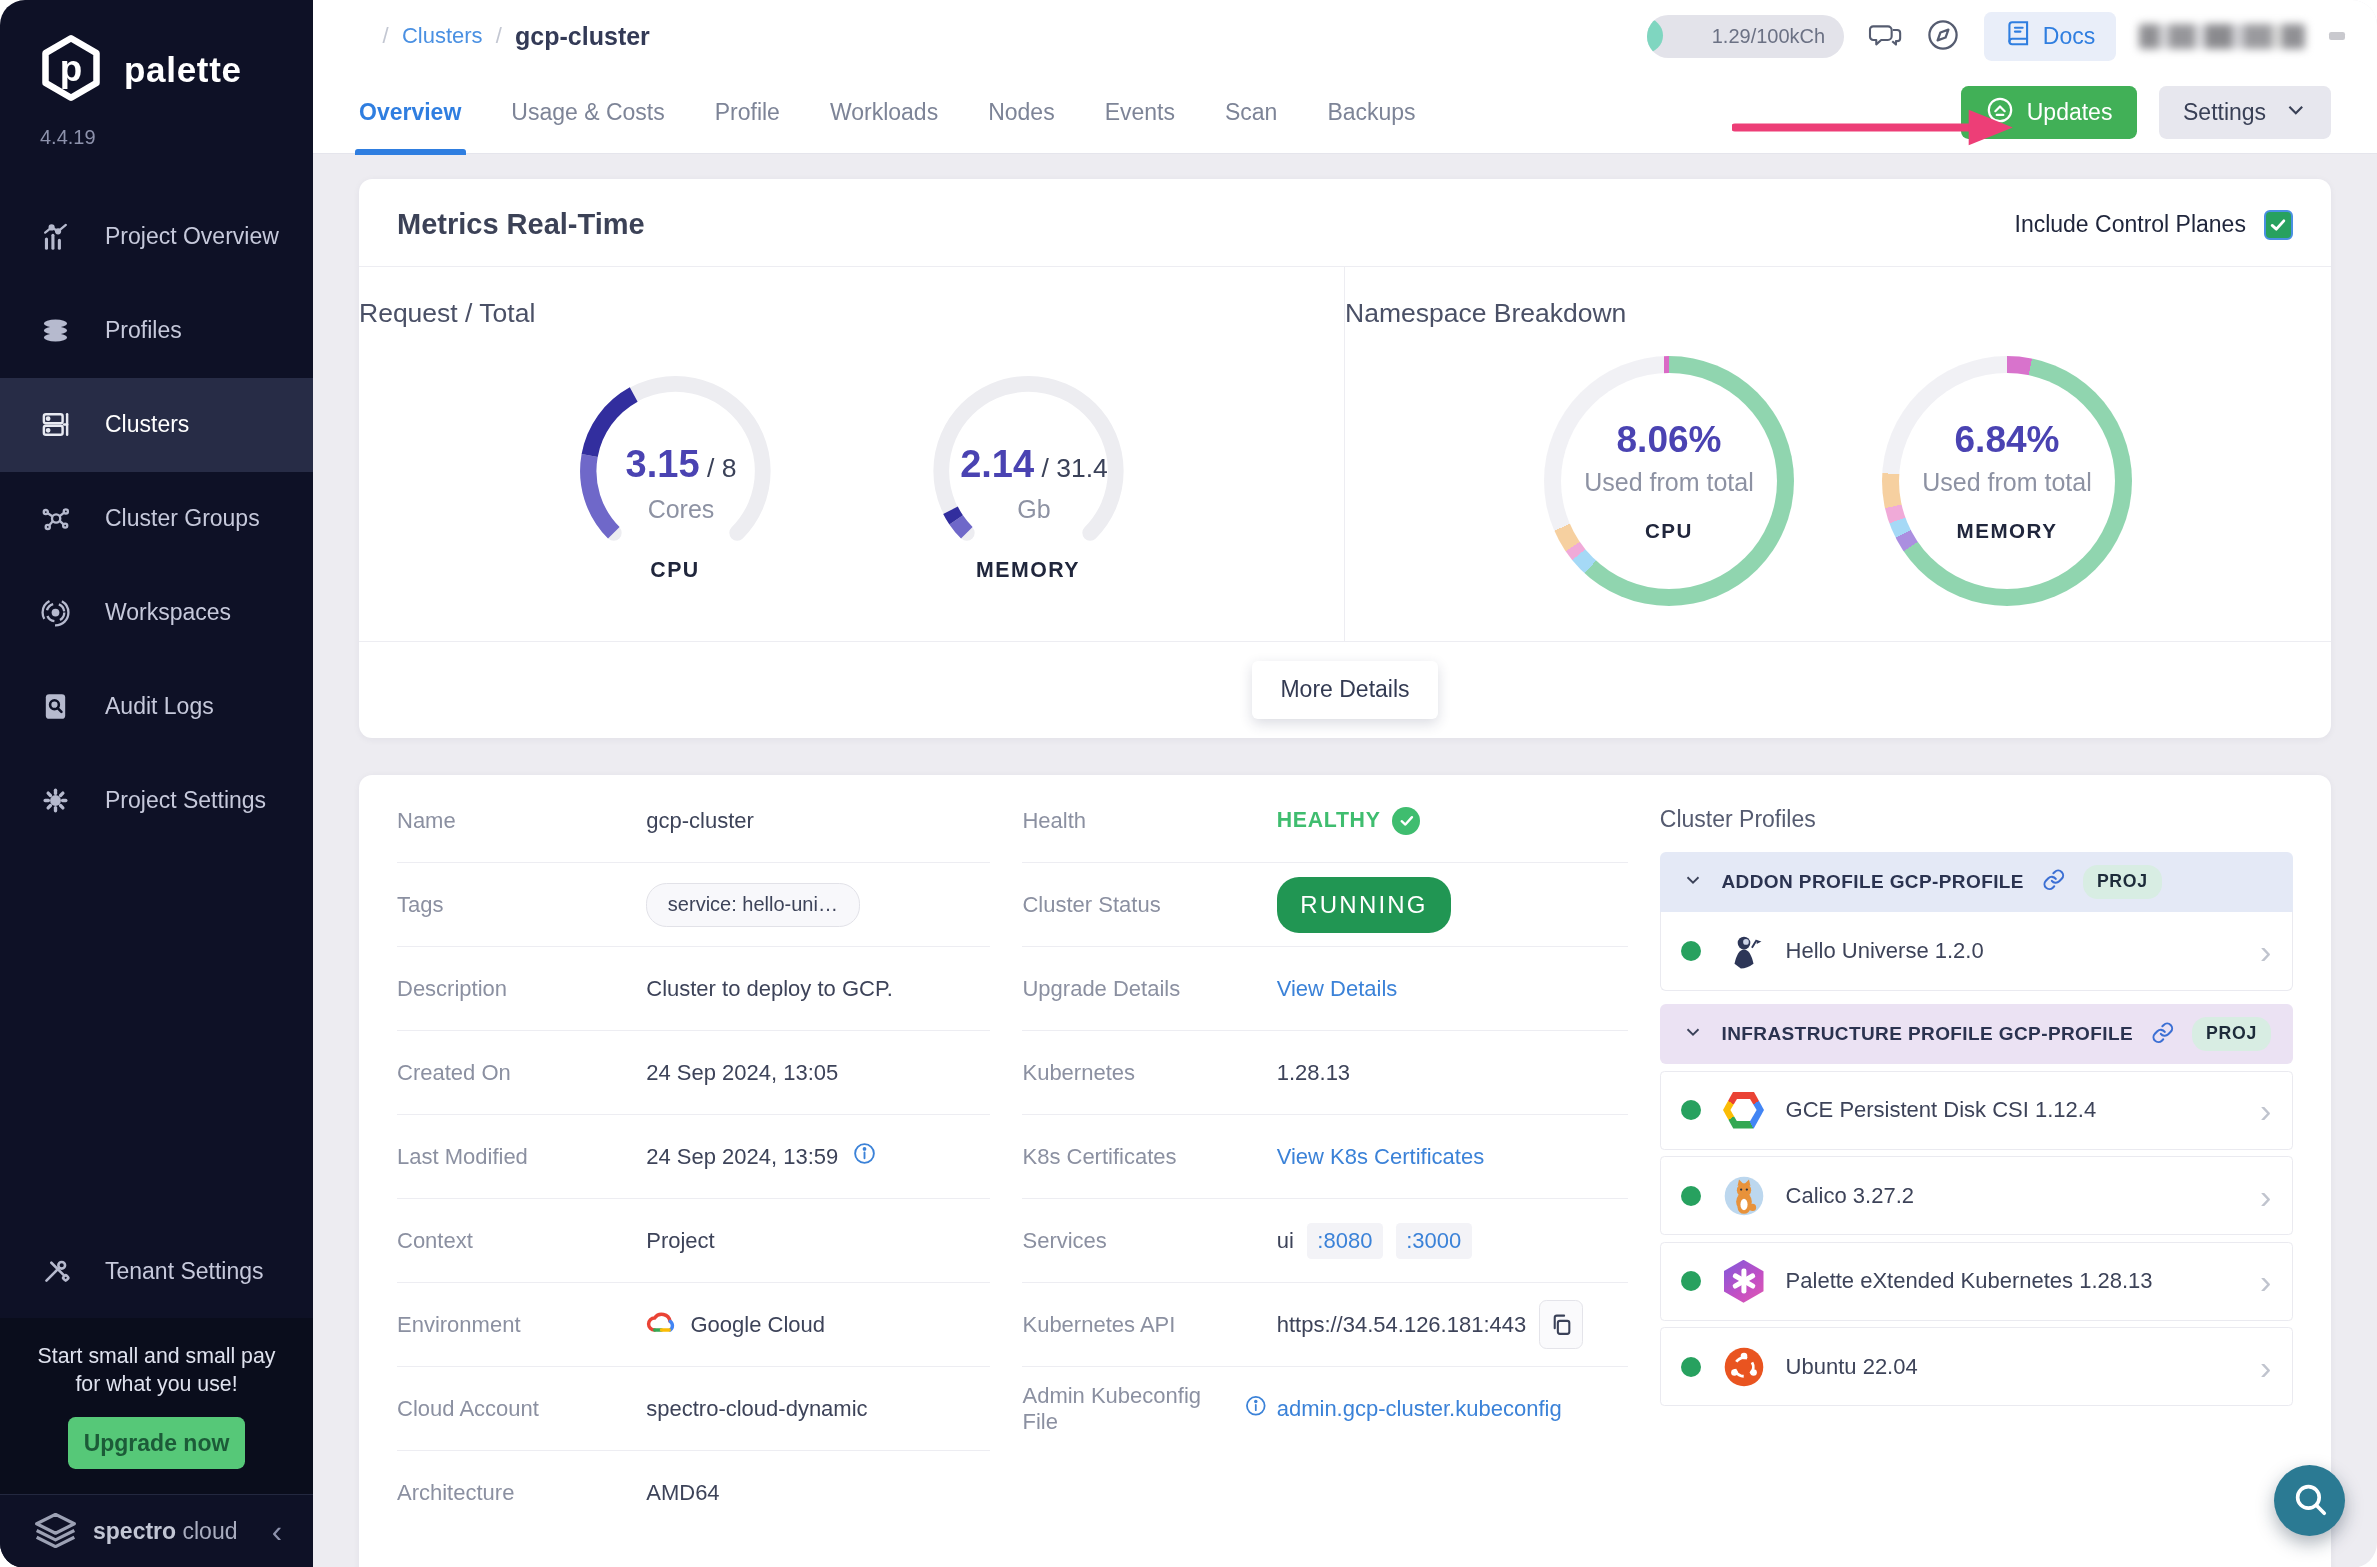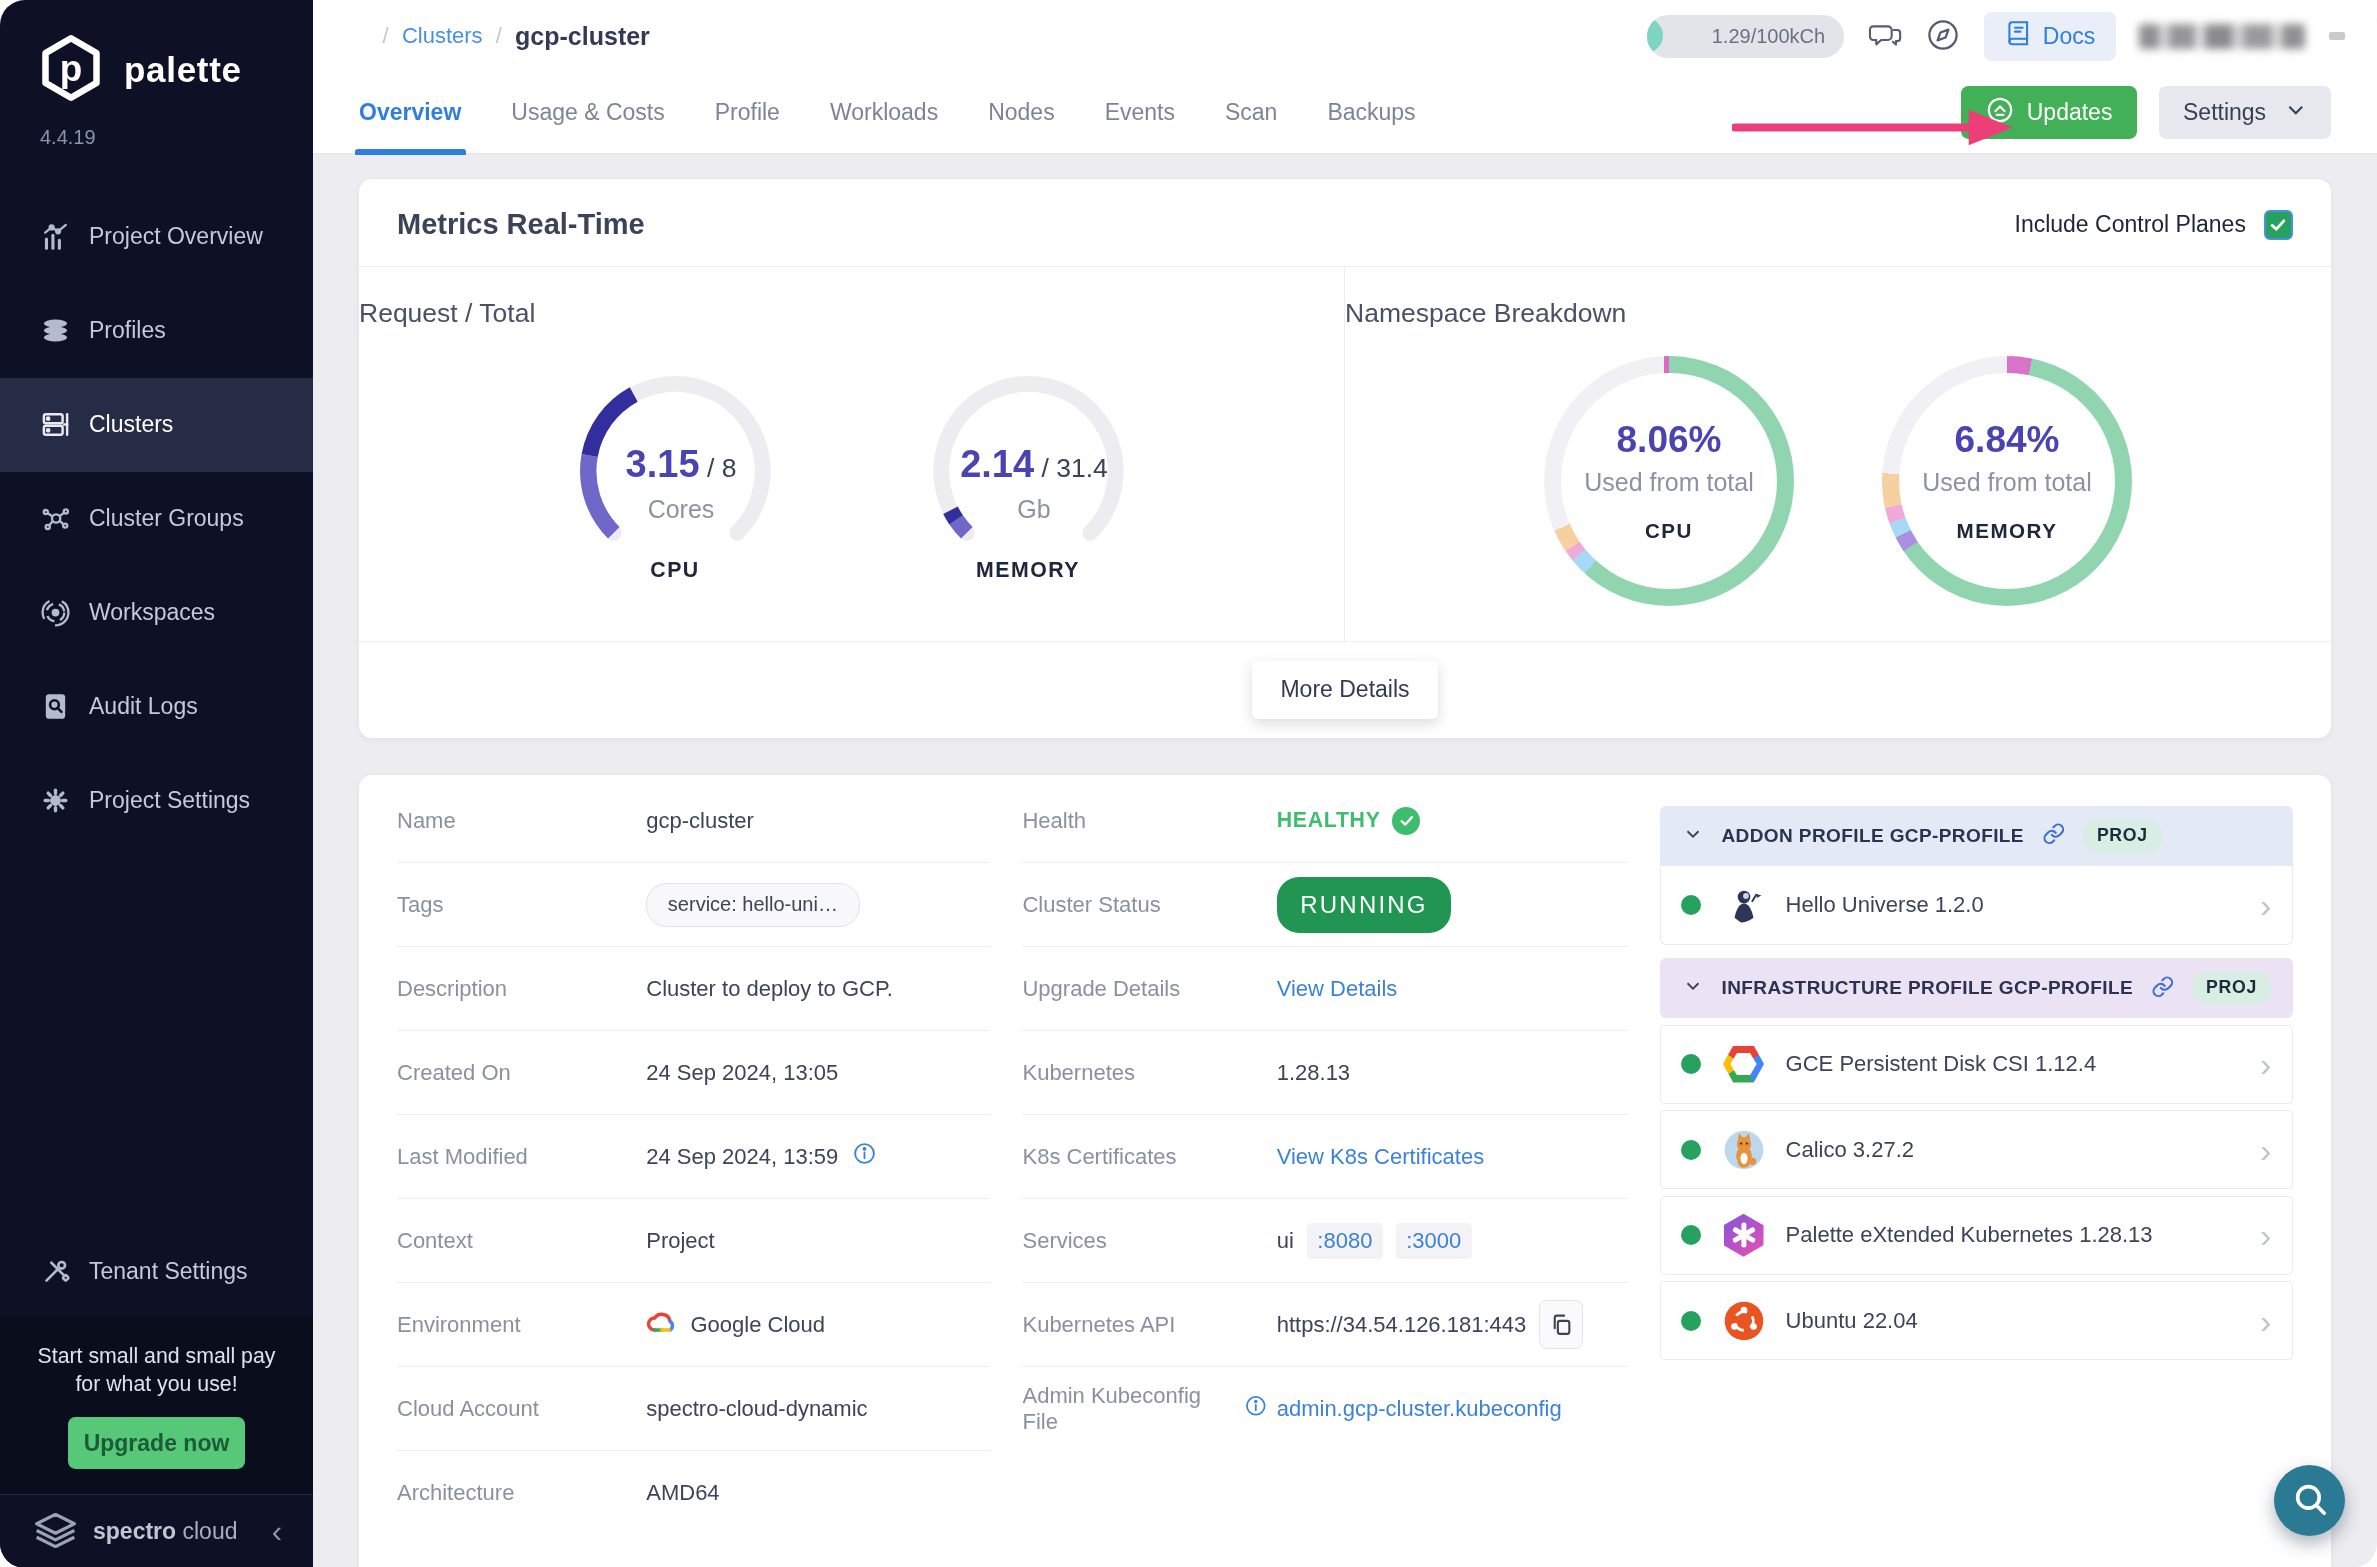--- a/index.html
+++ b/index.html
@@ -5,21 +5,21 @@
   html,body{margin:0;padding:0;background:#fff;font-family:"Liberation Sans",sans-serif;}
   *{box-sizing:border-box;}
   .app{position:relative;width:2377px;height:1568px;border-radius:25px;overflow:hidden;display:flex;background:#edecf1;}
 
   
   .sidebar{width:313px;flex:none;background:#0e1126;color:#c6c9db;position:relative;}
   .brand-row{display:flex;align-items:center;gap:19px;padding:34px 0 0 37px;}
   .brand-name{font-size:35px;font-weight:600;color:#fff;letter-spacing:0.7px;}
   .version{font-size:20px;color:#8d92ac;margin:20.6px 0 0 40px;}
   .nav{margin-top:41px;}
-  .nav-item{display:flex;align-items:center;gap:17px;height:94px;padding-left:38px;font-size:23px;color:#c6c9db;cursor:pointer;}
+  .nav-item{display:flex;align-items:center;gap:33px;height:94px;padding-left:38px;font-size:23px;color:#c6c9db;cursor:pointer;}
   .nav-item .nicon{width:34px;display:flex;justify-content:center;flex:none;}
   .nav-item.active{background:#272c46;color:#fff;}
   .sidebar-bottom{position:absolute;left:0;right:0;bottom:0;}
   .promo{background:#0a0d1c;padding:23.6px 25px 25px;text-align:center;}
   .promo-text{font-size:21.3px;line-height:1.32;color:#dfe2ee;}
   .upgrade-btn{margin-top:19px;background:#56c878;color:#1c5b38;font-size:23px;font-weight:700;border:none;border-radius:7.4px;padding:12.5px 0;width:177px;cursor:pointer;font-family:inherit;}
   .sidebar-footer{display:flex;align-items:center;gap:16px;height:74px;border-top:0.7px solid #23283f;padding:0 31px 0 34px;background:#0e1126;}
   .footer-brand{font-size:23px;color:#a9adbf;}
   .footer-brand b{color:#c2c6d4;font-weight:700;}
   .collapse{margin-left:auto;font-size:31px;color:#8d92ac;cursor:pointer;line-height:1;}
@@ -529,20 +529,21 @@
                     <circle cx="12" cy="7.6" r="0.9" fill="#3b82d8"></circle>
                   </svg></span>
             </div>
             <div class="dvalue">
                 <span class="link">admin.gcp-cluster.kubeconfig</span>
               </div>
           </div>
         </div>
 
         <div class="profiles-col">
+          <div class="profiles-title">Cluster Profiles</div>
 
           <div class="pgroup">
             <div class="pgroup-head">
               <span><svg viewBox="0 0 24 24" width="22" height="22" fill="none" stroke="#3a4158" stroke-width="2">
                     <polyline points="6,9 12,15 18,9"></polyline>
                   </svg></span>
               <span class="phname">ADDON PROFILE GCP-PROFILE</span>
               <span><svg viewBox="0 0 24 24" width="23.6" height="23.6" fill="none" stroke="#3b6fd4" stroke-width="2.1" stroke-linecap="round">
                     <path d="M10 13 a5 5 0 0 0 7.54 .54 l2.5 -2.5 a5 5 0 0 0 -7.07 -7.07 l-1.4 1.4"></path>
                     <path d="M14 11 a5 5 0 0 0 -7.54 -.54 l-2.5 2.5 a5 5 0 0 0 7.07 7.07 l1.4 -1.4"></path>

